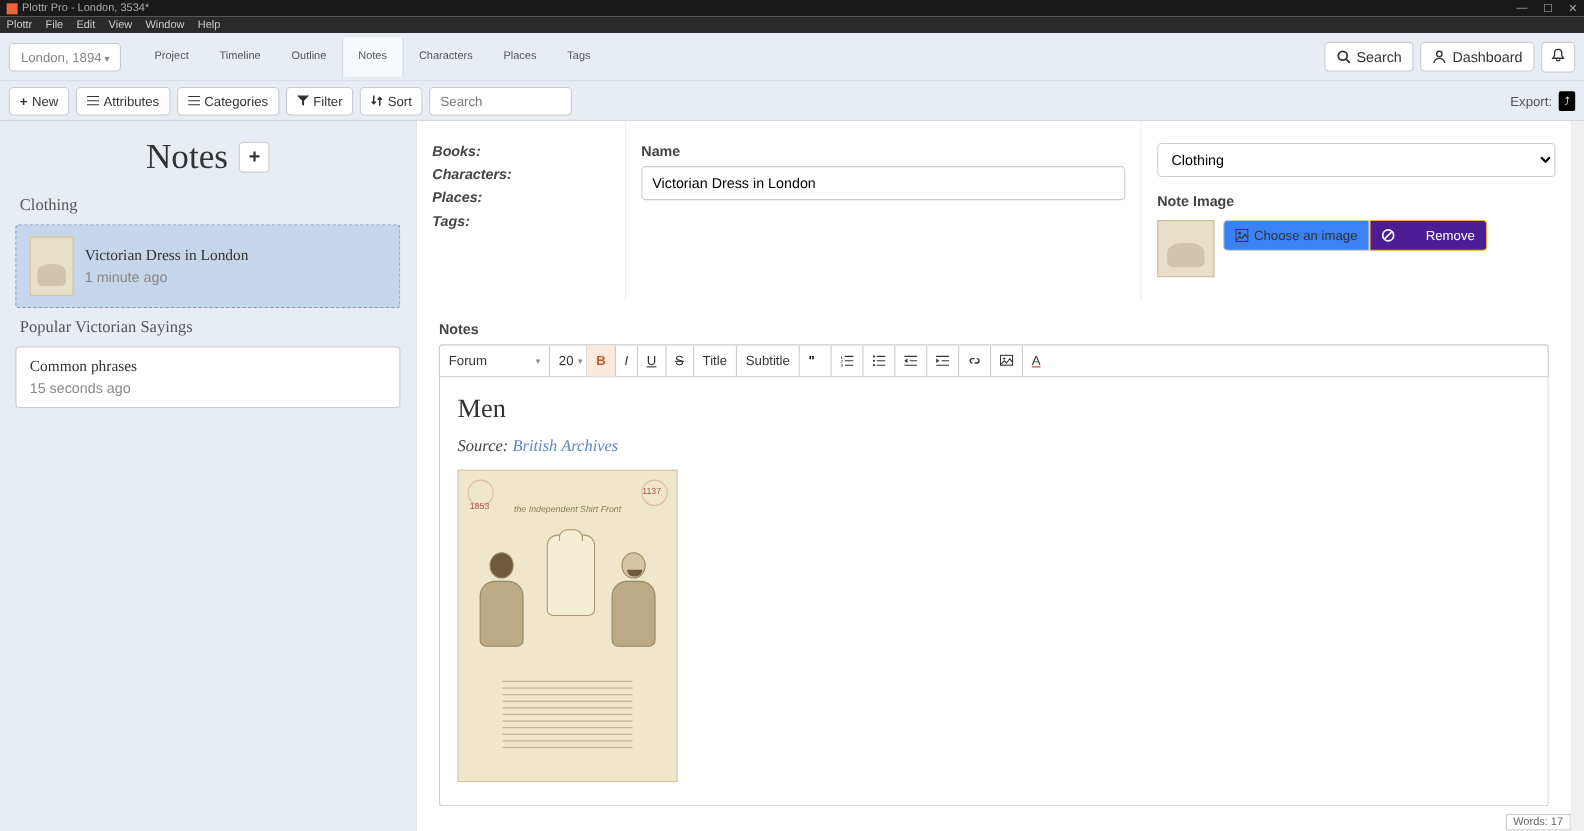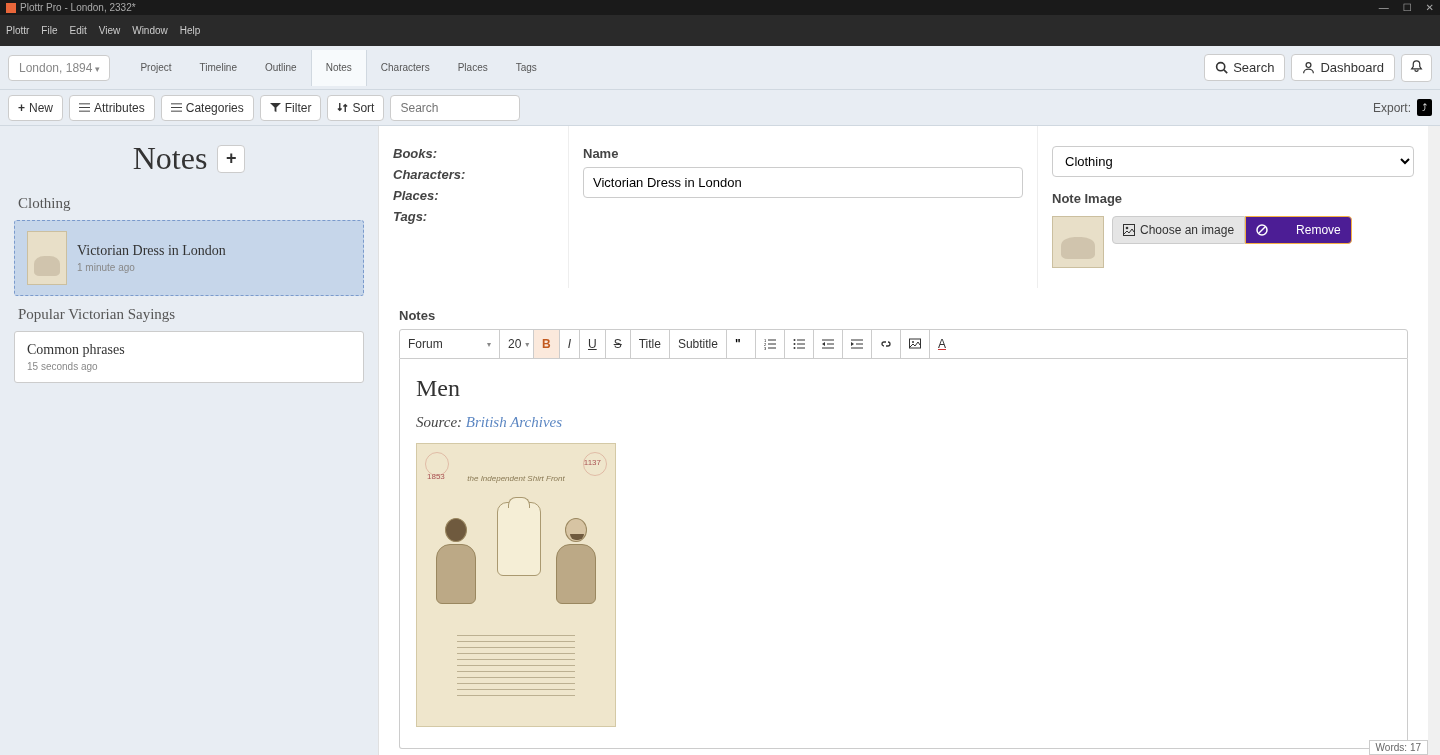--- a/index.html
+++ b/index.html
@@ -1,21 +1,21 @@
 <!DOCTYPE html>
 <html><head>
 <meta charset="utf-8">
 <style>
 * { box-sizing: border-box; margin: 0; padding: 0; }
 body { font-family: -apple-system, "Segoe UI", sans-serif; font-size: 13px; color: #333; background: #e8edf3; overflow: hidden; }
 .titlebar { height: 15px; background: #1a1a1a; color: #aaa; font-size: 10px; padding: 1px 6px; display: flex; align-items: center; }
 .titlebar .logo { width: 10px; height: 10px; background: #e8663a; margin-right: 4px; display:inline-block; }
 .titlebar-right { margin-left: auto; display: flex; gap: 14px; }
 .titlebar-right span { cursor: pointer; }
-.menubar { height: 31px; background: #2a2a2a; color: #ccc; font-size: 10px; padding: 1px 6px; display: flex; gap: 12px; align-items: center; }
+.menubar { height: 15px; background: #2a2a2a; color: #ccc; font-size: 10px; padding: 1px 6px; display: flex; gap: 12px; align-items: center; }
 .menubar span { cursor: pointer; }
 .topnav { height: 44px; background: #e8edf3; border-bottom: 1px solid #d0d8e0; display: flex; align-items: center; padding: 0 8px; }
 .book-select { background: #fff; border: 1px solid #ccc; border-radius: 4px; padding: 5px 10px; font-size: 12px; color: #888; cursor: pointer; }
 .book-select::after { content: " ▾"; font-size: 9px; }
 .navtab { padding: 0 14px; height: 36px; line-height: 36px; color: #555; cursor: pointer; font-size: 10px; }
 .navtab.active { background: #f7fafc; border-left:1px solid #d0d8e0; border-right:1px solid #d0d8e0; }
 .nav-spacer { flex: 1; }
 .nav-btn { background: #fff; border: 1px solid #ccc; border-radius: 4px; padding: 5px 10px; margin-left: 6px; cursor: pointer; display: flex; align-items: center; gap: 5px; }
 .nav-btn svg { width: 13px; height: 13px; }
 .bell-btn { background: #fff; border: 1px solid #ccc; border-radius: 4px; padding: 5px 8px; margin-left: 6px; cursor: pointer; }
@@ -29,36 +29,36 @@
 .leftpanel { width: 378px; padding: 14px 14px; }
 .leftpanel h1.nh { font-family: Georgia, serif; font-size: 32px; font-weight: normal; text-align: center; color: #333; }
 .addbtn { border: 1px solid #ccc; background: #fff; border-radius: 4px; width: 28px; height: 28px; font-size: 18px; font-weight: bold; display: inline-flex; align-items: center; justify-content: center; vertical-align: middle; margin-left: 6px; cursor:pointer;}
 .nh-wrap { text-align:center; margin-bottom: 18px; display:flex; justify-content:center; align-items:center; gap:4px;}
 .cathdr { font-family: Georgia, serif; font-size: 15px; color: #555; margin: 10px 4px 8px; }
 .card { border: 1px solid #ccc; border-radius: 3px; background: #fff; padding: 10px 12px; margin-bottom: 8px; cursor:pointer;}
 .card.active { background: #c6d6ea; border: 1px dashed #7a9acc; display:flex; gap:10px; align-items:center;}
 .card-thumb { width: 40px; height: 54px; background: #e8dfc8; border:1px solid #cbbf9f; position:relative;}
 .card-thumb::after { content:""; position:absolute; left:6px; right:6px; bottom:8px; top:24px; background:rgba(100,80,50,0.18); border-radius:40% 40% 20% 20%;}
 .card-title { font-family: Georgia, serif; font-size: 14px; color: #333; }
-.card-sub { font-size: 10px; color: #888; margin-top: 3px; }
+.card-sub { font-size: 13px; color: #888; margin-top: 3px; }
 .rightpanel { flex: 1; background: #fff; border-left: 1px solid #e0e0e0; display: flex; overflow-y: auto; position:relative;}
 .rightpanel .scroll-track { position:absolute; top:0; right:0; bottom:0; width:12px; background:#f0f0f0;}
 .top-meta { display: flex; }
 .metacol { padding: 20px 14px; border-right: 1px solid #eee; font-size: 13px; }
 .metacol.left { width: 190px; font-style: italic; }
 .metacol.left div { margin-bottom: 6px; font-weight: 600; color:#444;}
 .metacol.mid { flex: 1; }
 .metacol.right { width: 390px; border-right:none;}
 .flabel { font-weight: 600; color: #444; margin-bottom: 6px; display:block;}
 .tinput { width: 100%; border: 1px solid #ccc; border-radius: 4px; padding: 7px 9px; font-size: 13px; }
 .selectbox { width: 100%; border: 1px solid #ccc; border-radius: 4px; padding: 6px 8px; font-size: 13px; background:#fff; }
 .noteimg-row { display: flex; gap: 8px; margin-top: 10px; align-items:flex-start;}
 .noteimg-thumb { width: 52px; height: 52px; background: #e8dfc8; border:1px solid #cbbf9f; position:relative;}
 .noteimg-thumb::after { content:""; position:absolute; left:8px; right:8px; bottom:8px; top:20px; background:rgba(100,80,50,0.18); border-radius:40% 40% 20% 20%;}
-.btn { border: 1px solid #ccc; background: #e5e5e5; border-radius: 4px; padding: 6px 10px; font-size: 12px; cursor: pointer; display:inline-flex; align-items:center; gap:5px;}
+.btn { border: 1px solid #ccc; background: #3b82f6; border-radius: 4px; padding: 6px 10px; font-size: 12px; cursor: pointer; display:inline-flex; align-items:center; gap:5px;}
 .btn.warn { background: #4c1d95; color: #fff; border-color: #f6b042; gap: 28px; }
 .notes-section { padding: 20px; }
 .rteditor-bar { display: flex; border: 1px solid #ccc; border-radius: 3px 3px 0 0; }
 .rte-cell { border-right: 1px solid #ccc; padding: 5px 8px; font-size: 12px; display:flex; align-items:center; gap:4px; cursor:pointer; min-height:28px;}
 .rte-cell:last-child { border-right:none; }
 .rte-cell.sel { width: 100px; justify-content:space-between;}
 .rte-cell.sel::after { content:"▾"; font-size:8px; color:#888;}
 .rte-cell.num { width:34px; justify-content:space-between;}
 .rte-cell.num::after { content:"▾"; font-size:8px; color:#888;}
 .rte-cell.active { background:#fbe9dc; color:#c2591f; font-weight:bold;}
@@ -87,21 +87,21 @@
 .embedded-img .fig.front .head::after { content:""; display:block; position:relative; top:15px; left:4px; width:14px; height:6px; background:#6f5a3e; border-radius:0 0 6px 6px;}
 .embedded-img .script { position:absolute; left:40px; right:40px; bottom:12px; top:186px; }
 .embedded-img .script div { height:1px; background:#8a7a55; margin:5px 0; opacity:0.5;}
 .wordcount { position: fixed; bottom: 0; right: 12px; font-size: 10px; background:#fff; border:1px solid #ccc; padding:1px 6px; color:#666;}
 </style>
 </head>
 <body>
 
 <div class="titlebar">
   <span class="logo"></span>
-  <span>Plottr Pro - London, 2332*</span>
+  <span>Plottr Pro - London, 3534*</span>
   <div class="titlebar-right">
     <span>—</span>
     <span>☐</span>
     <span>✕</span>
   </div>
 </div>
 
 <div class="menubar">
   <span>Plottr</span>
   <span>File</span>

